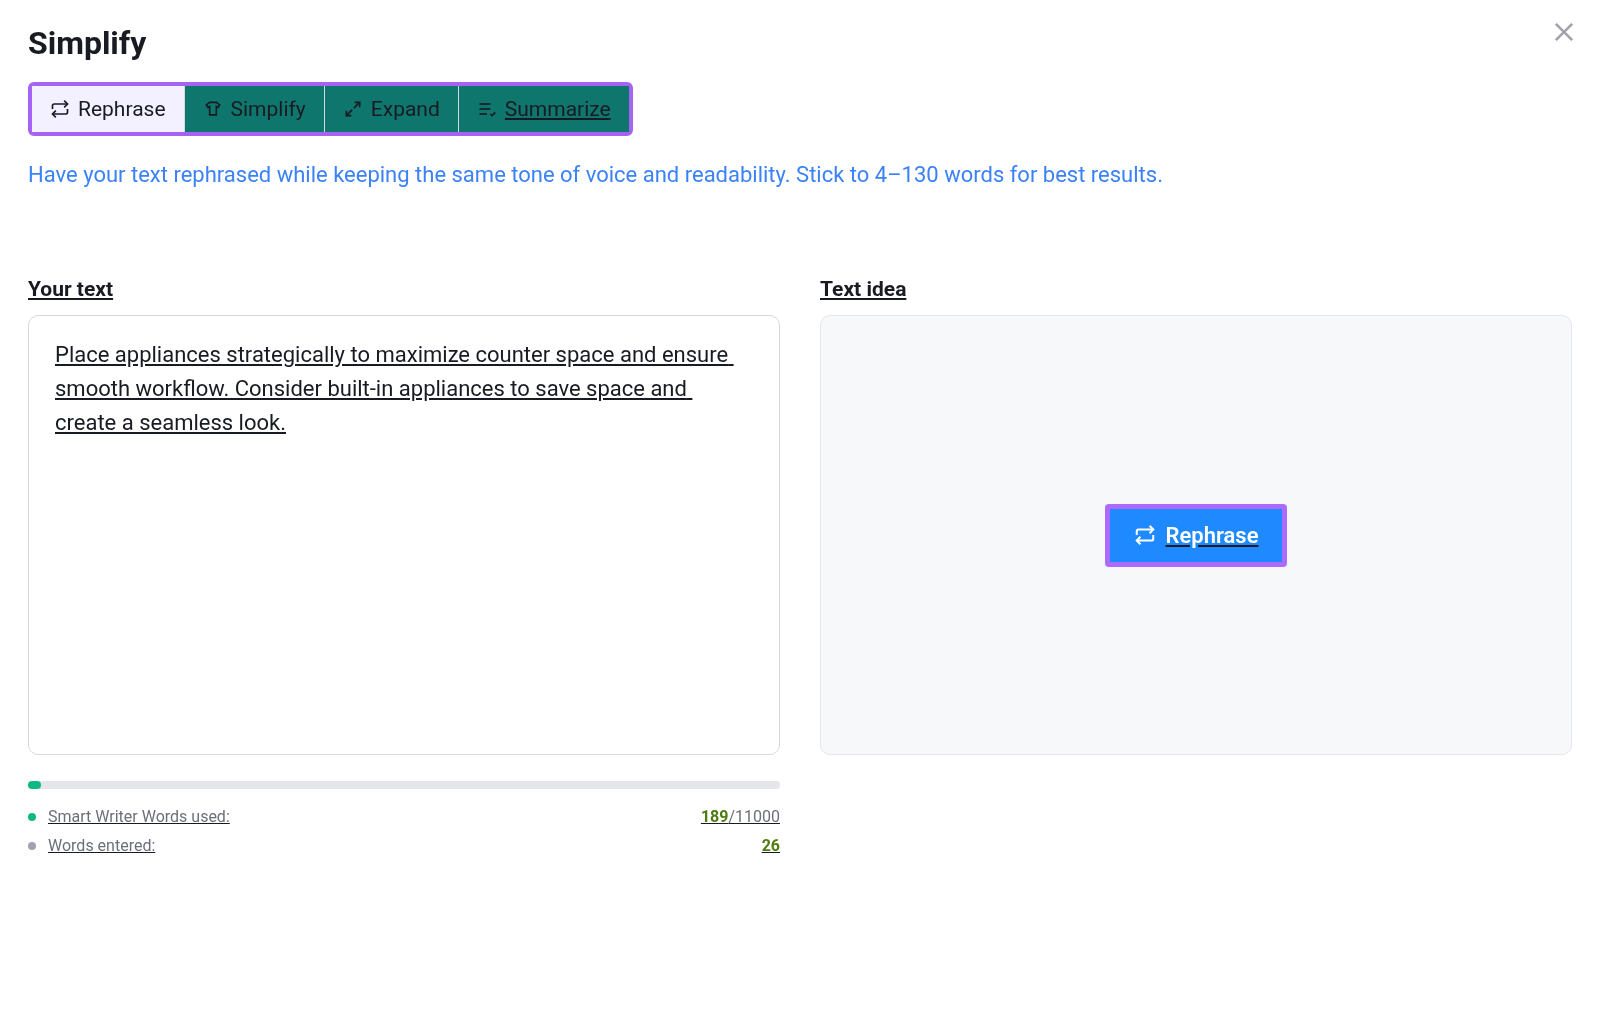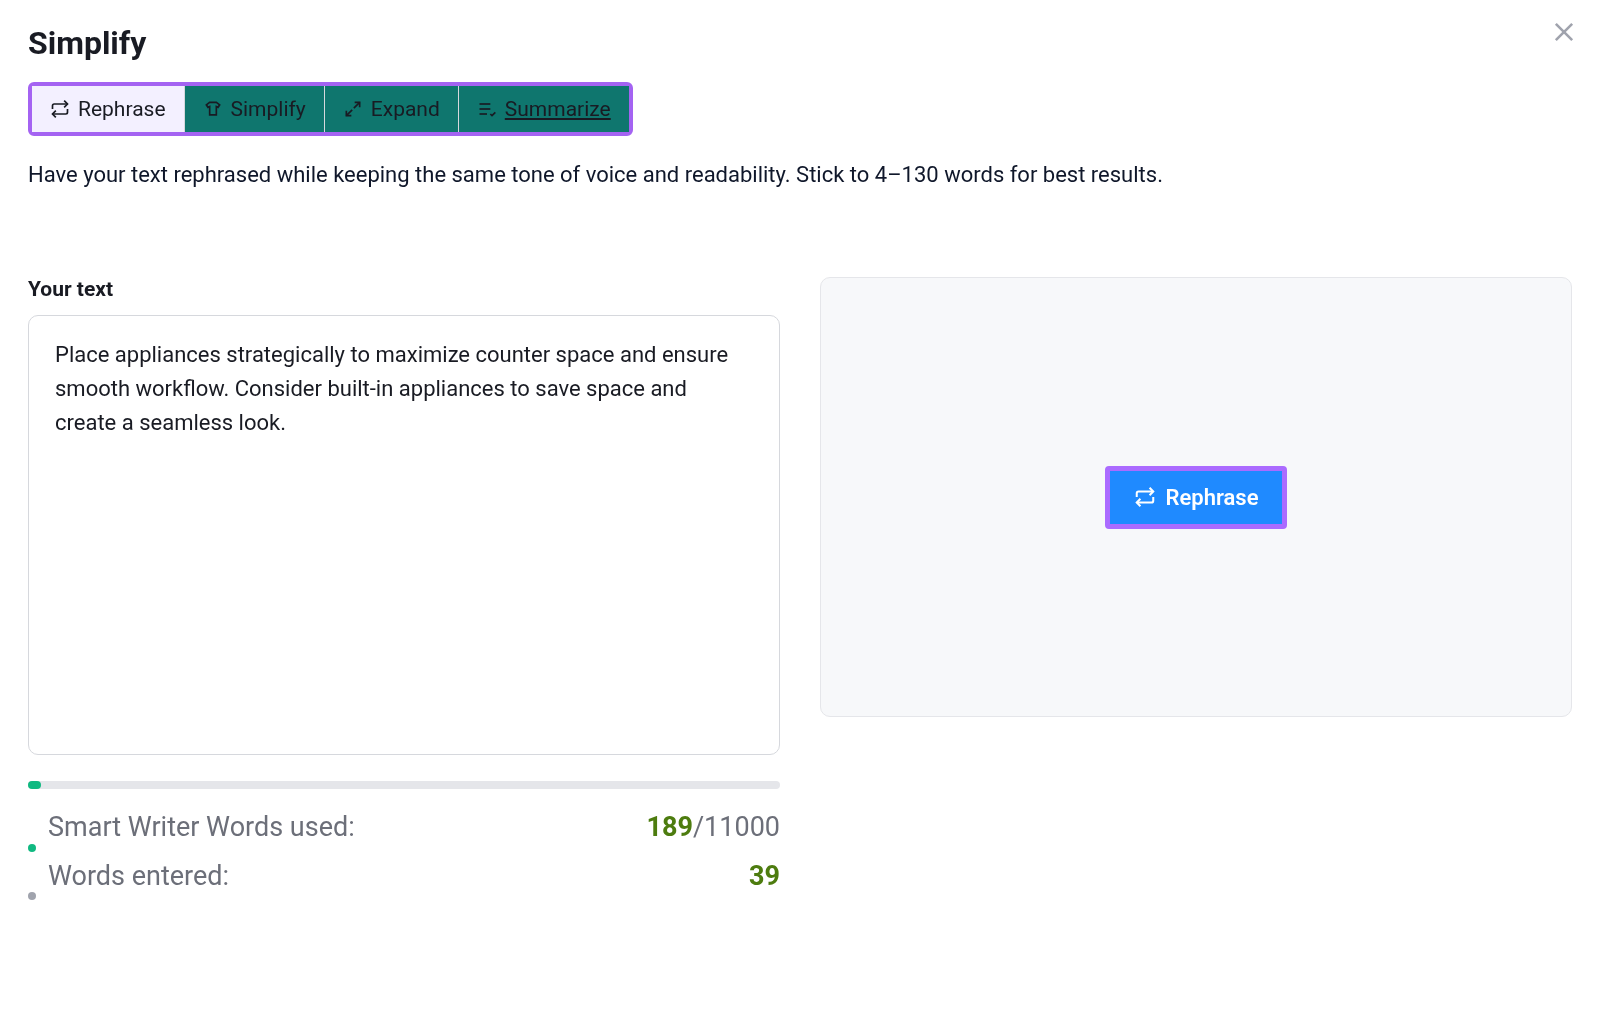--- a/index.html
+++ b/index.html
@@ -43,32 +43,33 @@
     border-right: 1px solid #d6d8dd;
     background: #0f766e;
   }
   .tab:last-child { border-right: none; text-decoration: underline; }
   .tab.active { background: #f3f0ff; }
   .tab .ico { display: inline-flex; color: #191b23; }
   .tab .ico svg { width: 20px; height: 20px; stroke-width: 2; }
   .desc {
     font-size: 22px;
     line-height: 1.5;
-    color: #0f172a;
+    color: #3b82f6;
     margin-bottom: 86px;
     max-width: 1400px;
   }
   .panes {
     display: flex;
     gap: 40px;
   }
   .pane {
     flex: 1 1 0;
     display: flex;
     flex-direction: column;
+    text-decoration: underline;
   }
   .pane-title {
     font-size: 21px;
     font-weight: 700;
     margin-bottom: 14px;
   }
   .textarea {
     width: 100%;
     height: 440px;
     border: 1px solid #d6d8dd;
@@ -121,22 +122,22 @@
   .progress-fill {
     position: absolute;
     left: 0; top: 0; bottom: 0;
     width: 1.7%;
     background: #10b981;
     border-radius: 4px;
   }
   .stats { margin-top: 14px; }
   .stat-row {
     display: flex;
-    align-items: flex-end;
-    font-size: 27px;
+    align-items: center;
+    font-size: 16px;
     line-height: 1.8;
   }
   .dot {
     width: 8px; height: 8px; border-radius: 50%;
     margin-right: 12px;
   }
   .dot.green { background: #10b981; }
   .dot.grey { background: #a0a3ad; }
   .stat-label { color: #6c6f79; flex: 1; }
   .stat-val { font-weight: 400; color: #6c6f79; }
@@ -211,26 +212,27 @@
     </div>
     <div class="stats">
       <div class="stat-row">
         <span class="dot green"></span>
         <span class="stat-label">Smart Writer Words used:</span>
         <span class="stat-val"><span class="bold">189</span><span>/11000</span></span>
       </div>
       <div class="stat-row">
         <span class="dot grey"></span>
         <span class="stat-label">Words entered:</span>
-        <span class="stat-val"><span class="bold">39</span></span>
+        <span class="stat-val"><span class="bold">26</span></span>
       </div>
     </div>
   </div>
 
   <div class="pane">
+    <div class="pane-title">Text idea</div>
     <div class="idea-box">
       <div class="btn-wrap">
         <button class="rephrase-btn">
           <svg viewBox="0 0 24 24" fill="none" stroke="currentColor">
               <polyline points="17 2 21 6 17 10"></polyline>
               <path d="M3 12V8a2 2 0 0 1 2-2h16"></path>
               <polyline points="7 22 3 18 7 14"></polyline>
               <path d="M21 12v4a2 2 0 0 1-2 2H3"></path>
             </svg>
           <span>Rephrase</span>

